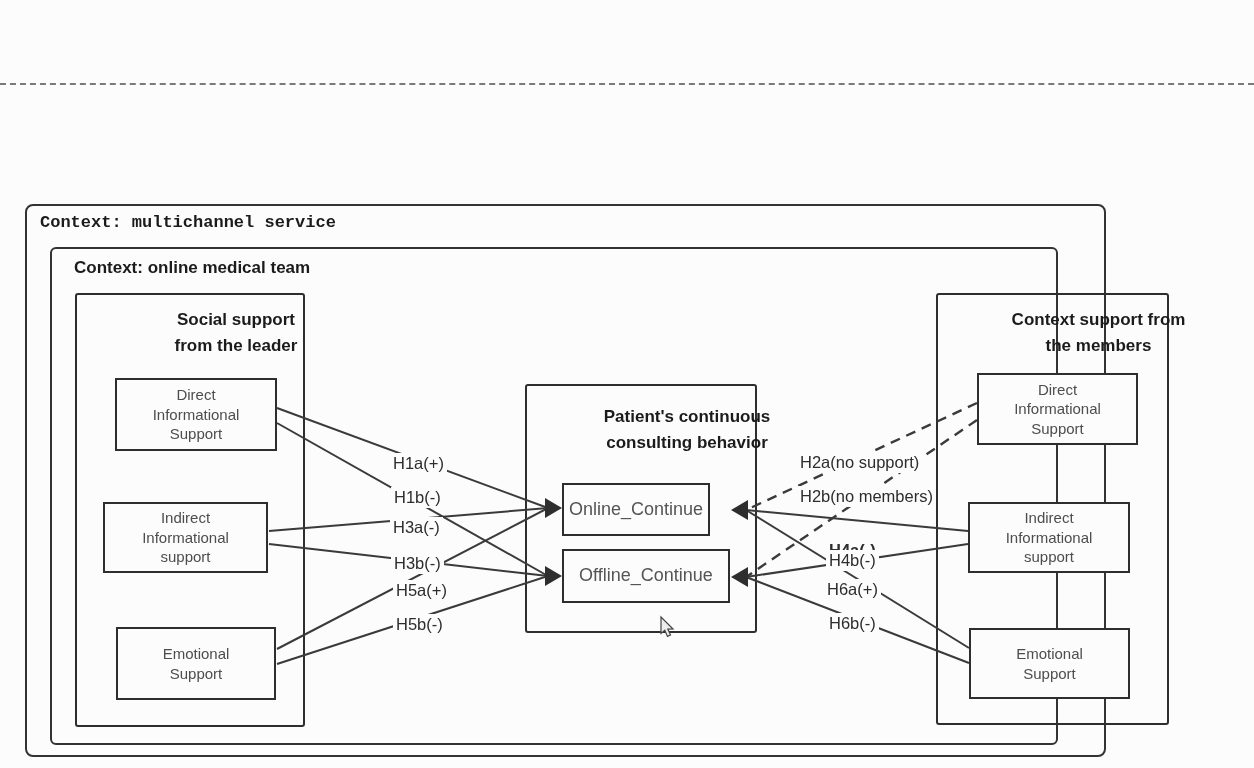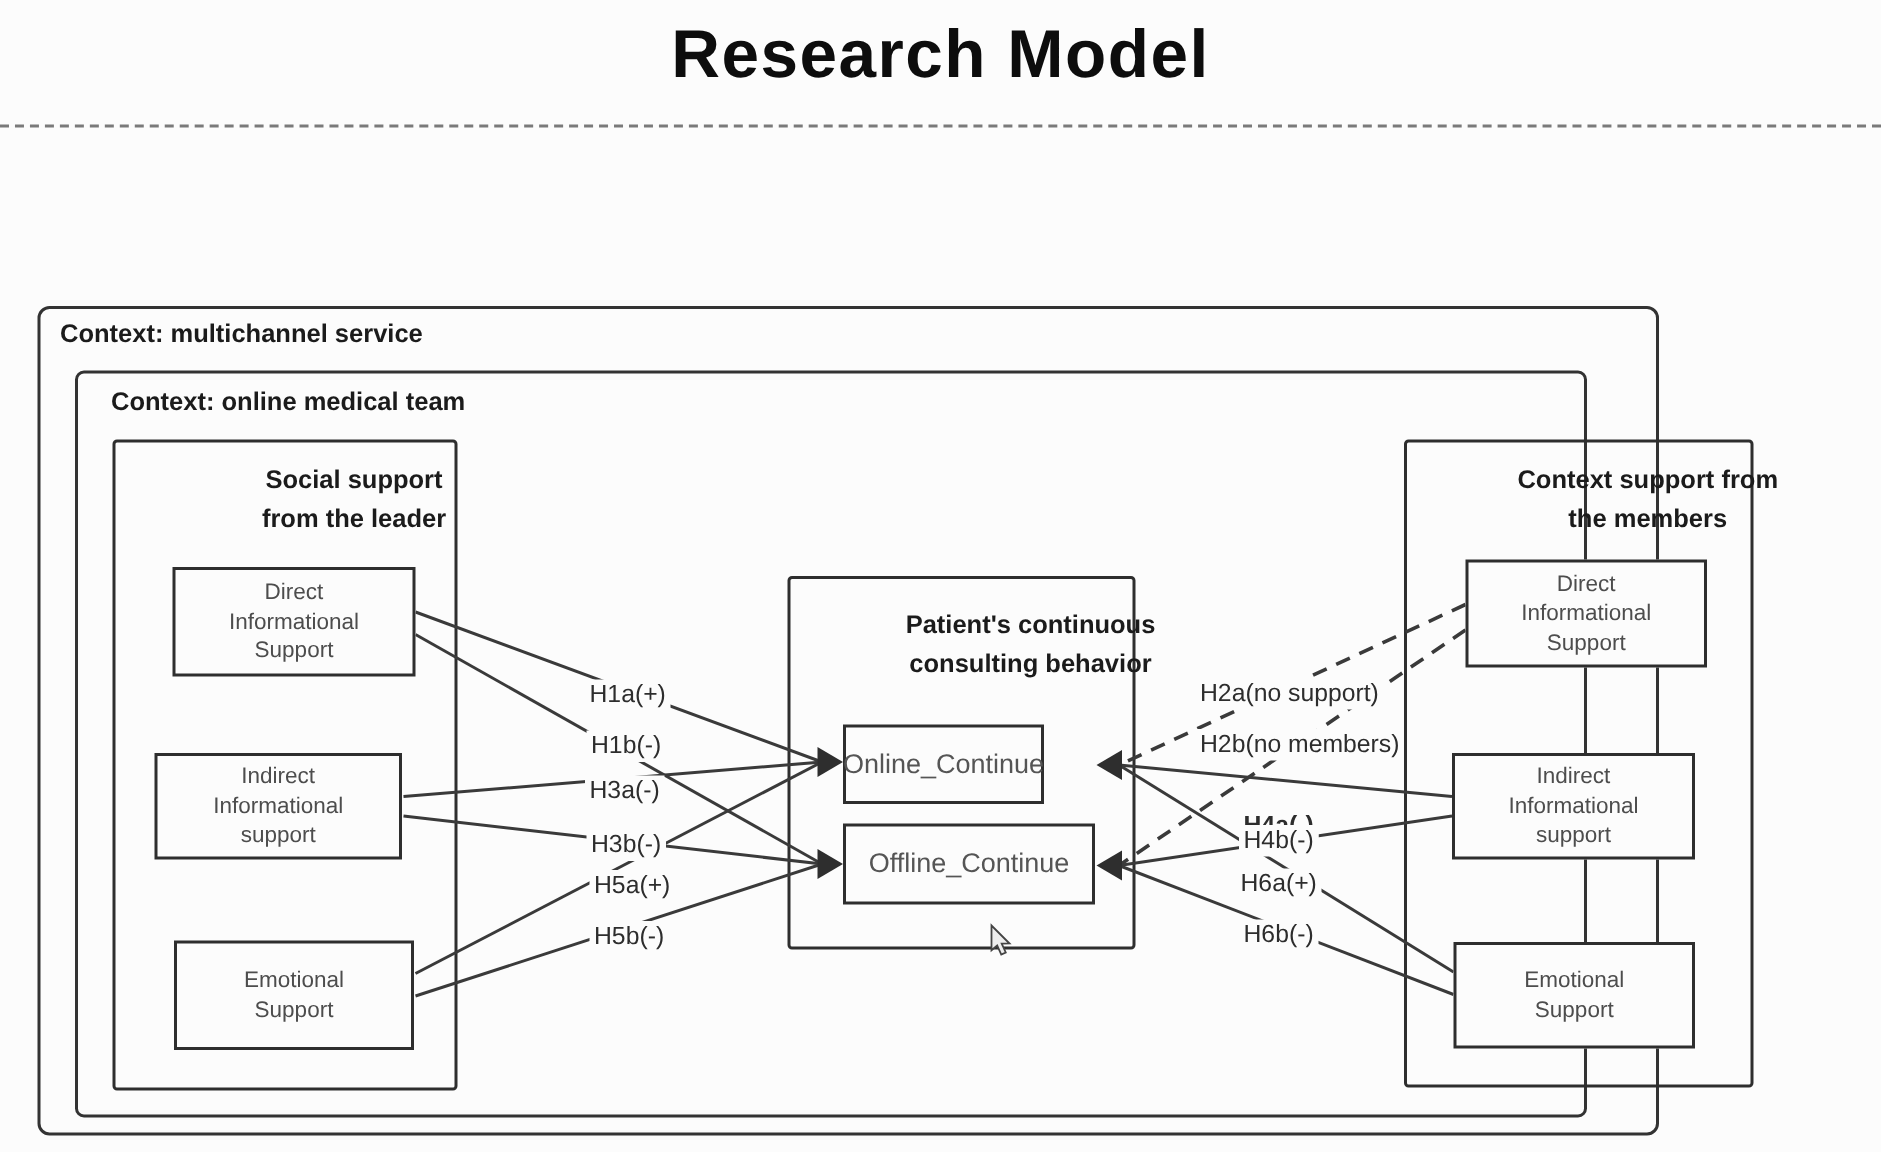--- a/index.html
+++ b/index.html
@@ -37,24 +37,23 @@
   .hyp{
     position:absolute;z-index:3;font-size:16.5px;color:#2d2d2d;
     background:#fcfcfc;padding:0 3px;line-height:1.25;white-space:nowrap;
   }
 </style>
 </head>
 <body>
 
 <div class="canvas">
 
-  <h1 class="page-title">Research Model</h1>
   <div class="title-divider"></div>
 
-  <div class="box container outer" style="left:25px;top:204px;width:1081px;height:553px;">
+  <div class="box container outer" style="left:25px;top:204px;width:1081px;height:553px;font-family:Liberation Mono, monospace;">
     <span class="ctx-label">Context: multichannel service</span>
   </div>
 
   <div class="box container middle" style="left:50px;top:247px;width:1008px;height:498px;">
     <span class="ctx-label" style="left:22px;top:9px;">Context: online medical team</span>
   </div>
 
   <div class="box container group" style="left:75px;top:293px;width:230px;height:434px;">
     <div class="group-header">Social support
 from the leader</div>
@@ -99,21 +98,21 @@
 
   <div class="box leaf" style="left:115px;top:378px;width:162px;height:73px;">Direct
 Informational
 Support</div>
   <div class="box leaf" style="left:103px;top:502px;width:165px;height:71px;">Indirect
 Informational
 support</div>
   <div class="box leaf" style="left:116px;top:627px;width:160px;height:73px;">Emotional
 Support</div>
 
-  <div class="box leaf wide" style="left:562px;top:483px;width:134px;height:53px;">Online_Continue</div>
+  <div class="box leaf wide" style="left:562px;top:483px;width:148px;height:53px;">Online_Continue</div>
   <div class="box leaf wide" style="left:562px;top:549px;width:168px;height:54px;">Offline_Continue</div>
 
   <div class="box leaf" style="left:977px;top:373px;width:161px;height:72px;">Direct
 Informational
 Support</div>
   <div class="box leaf" style="left:968px;top:502px;width:162px;height:71px;">Indirect
 Informational
 support</div>
   <div class="box leaf" style="left:969px;top:628px;width:161px;height:71px;">Emotional
 Support</div>

